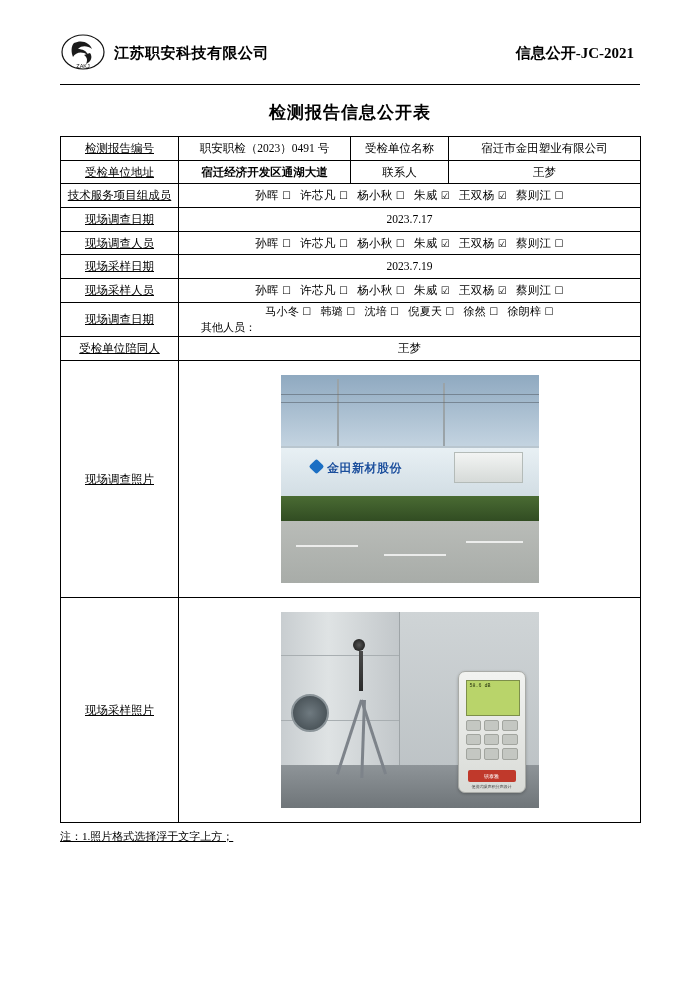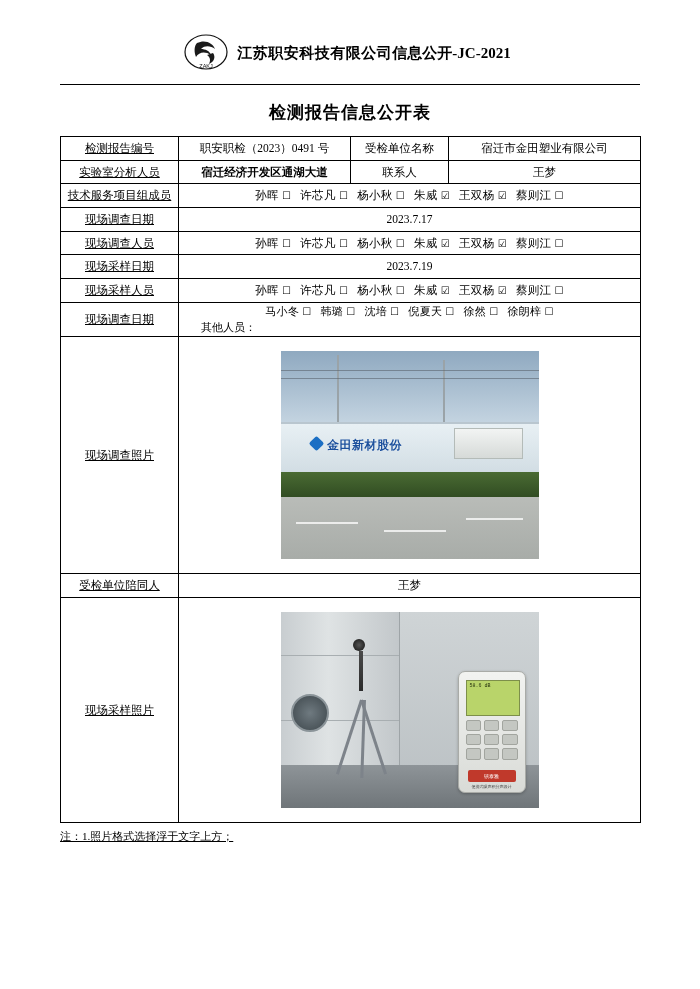--- a/index.html
+++ b/index.html
@@ -23,21 +23,21 @@
     padding: 0 60px;
   }
 
   
   .header {
     position: relative;
     height: 58px;
     margin-top: 24px;
     display: flex;
     align-items: center;
-    justify-content: center;
+    justify-content: space-between;
   }
   .header-left {
     display: flex;
     align-items: center;
     gap: 8px;
   }
   .logo {
     width: 46px;
     height: 40px;
     position: relative;
@@ -284,21 +284,21 @@
       <col style="width:192px">
     </colgroup>
     <tbody>
       <tr>
         <td class="lbl">检测报告编号</td>
         <td>职安职检（2023）0491 号</td>
         <td>受检单位名称</td>
         <td>宿迁市金田塑业有限公司</td>
       </tr>
       <tr>
-        <td class="lbl">实验室分析人员</td>
+        <td class="lbl">受检单位地址</td>
         <td class="big">宿迁经济开发区通湖大道</td>
         <td>联系人</td>
         <td class="big2">王梦</td>
       </tr>
       <tr>
         <td class="lbl">技术服务项目组成员</td>
         <td class="members" colspan="3"><span>孙晖 <span class="cb">☐</span></span><span class="mem-gap"></span><span>许芯凡 <span class="cb">☐</span></span><span class="mem-gap"></span><span>杨小秋 <span class="cb">☐</span></span><span class="mem-gap"></span><span>朱威 <span class="cb">☑</span></span><span class="mem-gap"></span><span>王双杨 <span class="cb">☑</span></span><span class="mem-gap"></span><span>蔡则江 <span class="cb">☐</span></span></td>
       </tr>
       <tr>
         <td class="lbl">现场调查日期</td>
@@ -316,20 +316,25 @@
         <td class="lbl">现场采样人员</td>
         <td class="members" colspan="3"><span>孙晖 <span class="cb">☐</span></span><span class="mem-gap"></span><span>许芯凡 <span class="cb">☐</span></span><span class="mem-gap"></span><span>杨小秋 <span class="cb">☐</span></span><span class="mem-gap"></span><span>朱威 <span class="cb">☑</span></span><span class="mem-gap"></span><span>王双杨 <span class="cb">☑</span></span><span class="mem-gap"></span><span>蔡则江 <span class="cb">☐</span></span></td>
       </tr>
       <tr>
         <td class="lbl">现场调查日期</td>
         <td colspan="3" style="padding:0">
           <div class="members lab-line"><span>马小冬 <span class="cb">☐</span></span><span class="mem-gap"></span><span>韩璐 <span class="cb">☐</span></span><span class="mem-gap"></span><span>沈培 <span class="cb">☐</span></span><span class="mem-gap"></span><span>倪夏天 <span class="cb">☐</span></span><span class="mem-gap"></span><span>徐然 <span class="cb">☐</span></span><span class="mem-gap"></span><span>徐朗梓 <span class="cb">☐</span></span></div>
           <div class="other-line">其他人员：</div>
         </td>
       </tr>
+      <tr>
+        <td class="lbl">受检单位陪同人</td>
+        <td colspan="3" class="big2">王梦</td>
+      </tr>
+
       <tr>
         <td class="lbl">现场调查照片</td>
         <td colspan="3" class="photo-cell">
           <div class="photo-box ph1">
             <div class="sky"></div>
             <div class="pole" style="left:22%; top:2%; height:34%;"></div>
             <div class="pole" style="left:63%; top:4%; height:32%;"></div>
             <div class="wire" style="left:0; top:9%; width:100%;"></div>
             <div class="wire" style="left:0; top:13%; width:100%;"></div>
             <div class="wall-blue"></div>
@@ -340,25 +345,20 @@
             <div class="hedge"></div>
             <div class="ground"></div>
             <div class="line" style="left:6%; top:82%; width:24%;"></div>
             <div class="line" style="left:40%; top:86%; width:24%;"></div>
             <div class="line" style="left:72%; top:80%; width:22%;"></div>
           </div>
         </td>
       </tr>
 
       <tr>
-        <td class="lbl">受检单位陪同人</td>
-        <td colspan="3" class="big2">王梦</td>
-      </tr>
-
-      <tr>
         <td class="lbl">现场采样照片</td>
         <td colspan="3" class="photo-cell-2">
           <div class="photo-box ph2">
             <div class="door"></div>
             <div class="doorline" style="top:22%"></div>
             <div class="doorline" style="top:55%"></div>
             <div class="fan"></div>
             <div class="floor"></div>
             <div class="mic"></div>
             <div class="micbody"></div>

